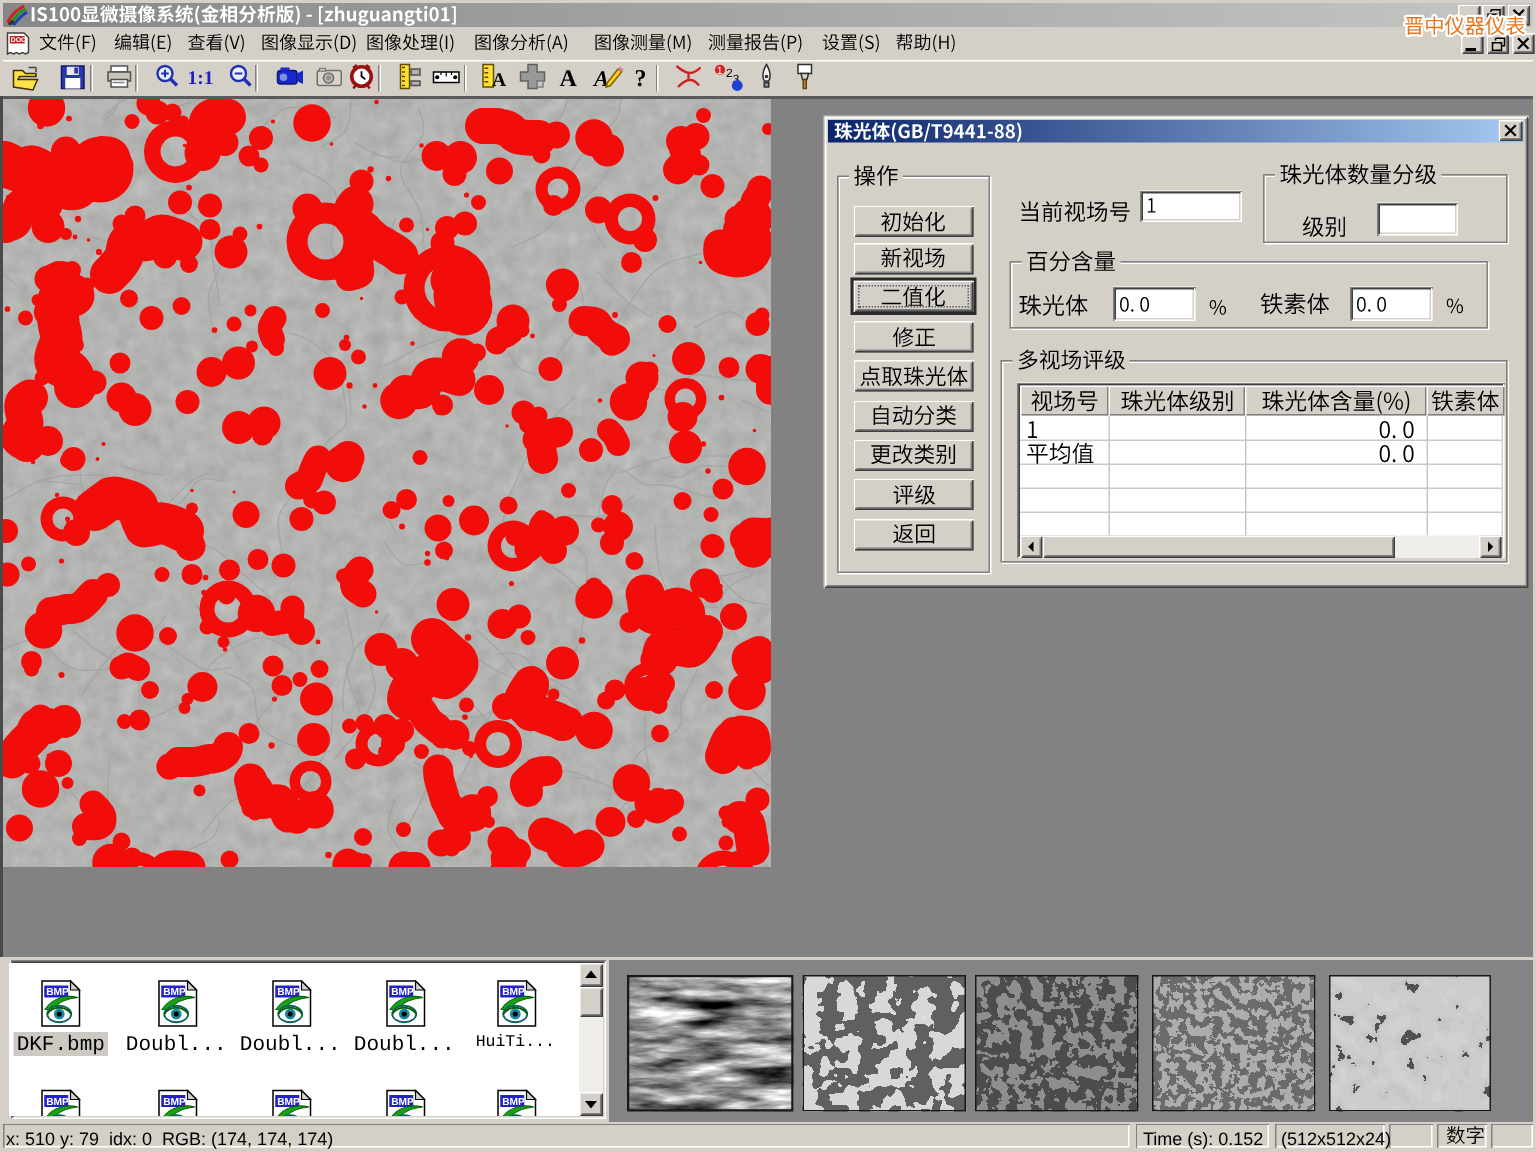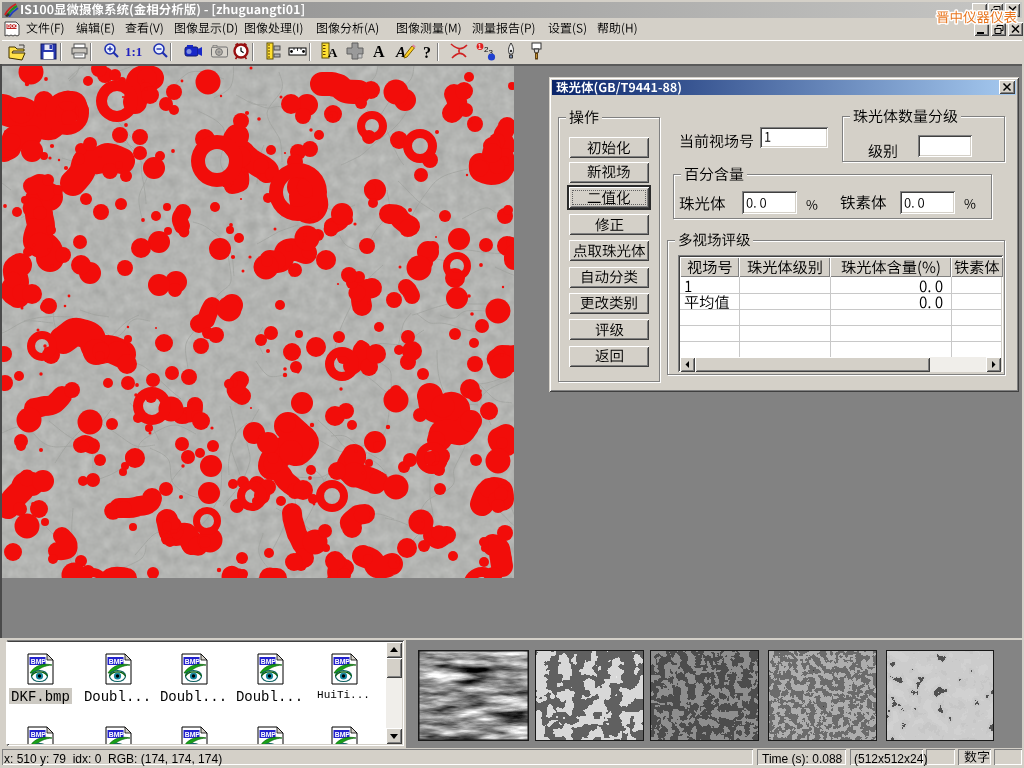--- a/index.html
+++ b/index.html
@@ -1137,16 +1137,16 @@
     <rect x="0.5" y="0.5" width="107" height="90" fill="none" stroke="#181818" stroke-width="1"></rect>
   </svg>
 <div class="abs" style="left:2px;top:748px;width:1020px;height:18px;background:#d4d0c8"></div>
 <div class="abs cell" style="left:2px;top:749px;width:751px;height:16px"></div>
 <div class="abs cell" style="left:757px;top:749px;width:89px;height:16px"></div>
 <div class="abs cell" style="left:850px;top:749px;width:73px;height:16px"></div>
 <div class="abs cell" style="left:926px;top:749px;width:29px;height:16px"></div>
 <div class="abs cell" style="left:958px;top:749px;width:33px;height:16px"></div>
 <div class="abs cell" style="left:994px;top:749px;width:28px;height:16px"></div>
 <div class="abs" style="left:4px;top:752px;font-size:12px;color:#000">x: 510 y: 79&nbsp; idx: 0&nbsp; RGB: (174, 174, 174)</div>
-<div class="abs" style="left:762px;top:752px;font-size:12px;color:#000">Time (s): 0.088</div>
+<div class="abs" style="left:762px;top:752px;font-size:12px;color:#000">Time (s): 0.152</div>
 <div class="abs" style="left:854px;top:752px;font-size:12px;color:#000">(512x512x24)</div>
 <svg style="position:absolute;left:964.0px;top:748.4px;overflow:visible" width="29" height="19">
     <path d="M5.8 3.0C5.6 3.5 5.1 4.3 4.8 4.8L5.4 5.0C5.7 4.6 6.2 4.0 6.5 3.3ZM1.2 3.4C1.5 3.9 1.9 4.6 2.0 5.1L2.7 4.8C2.6 4.3 2.2 3.6 1.8 3.1ZM5.4 10.2C5.1 10.9 4.7 11.5 4.1 12.1C3.6 11.8 3.1 11.5 2.6 11.3C2.8 11.0 3.0 10.6 3.2 10.2ZM1.5 11.6C2.1 11.9 2.9 12.2 3.5 12.6C2.7 13.2 1.7 13.6 0.6 13.9C0.7 14.0 0.9 14.3 1.0 14.5C2.2 14.2 3.3 13.7 4.3 12.9C4.7 13.2 5.1 13.5 5.4 13.7L6.0 13.1C5.7 12.9 5.3 12.6 4.8 12.4C5.5 11.7 6.1 10.8 6.4 9.6L5.9 9.4L5.8 9.5H3.6L3.9 8.8L3.1 8.6C3.0 8.9 2.9 9.2 2.7 9.5H0.9V10.2H2.4C2.1 10.8 1.8 11.3 1.5 11.6ZM3.4 2.7V5.2H0.7V5.9H3.1C2.5 6.8 1.5 7.6 0.5 8.1C0.7 8.2 0.9 8.5 1.0 8.7C1.9 8.3 2.7 7.5 3.4 6.7V8.4H4.2V6.6C4.9 7.0 5.7 7.7 6.0 8.0L6.5 7.3C6.2 7.1 5.0 6.3 4.4 5.9H6.9V5.2H4.2V2.7ZM8.2 2.9C7.9 5.1 7.3 7.3 6.3 8.7C6.5 8.8 6.8 9.1 7.0 9.2C7.3 8.7 7.6 8.1 7.9 7.4C8.2 8.7 8.6 10.0 9.1 11.1C8.3 12.3 7.3 13.3 5.9 14.0C6.0 14.2 6.3 14.5 6.4 14.7C7.7 14.0 8.7 13.0 9.5 11.9C10.2 13.0 11.0 13.9 12.0 14.6C12.2 14.3 12.4 14.0 12.6 13.9C11.5 13.3 10.6 12.3 10.0 11.1C10.7 9.7 11.1 8.1 11.4 6.1H12.3V5.3H8.6C8.7 4.6 8.9 3.8 9.0 3.0ZM10.6 6.1C10.3 7.7 10.0 9.0 9.5 10.2C9.0 9.0 8.6 7.6 8.4 6.1Z M19.0 8.9V9.8H13.9V10.6H19.0V13.6C19.0 13.7 19.0 13.8 18.7 13.8C18.5 13.8 17.7 13.8 16.8 13.8C17.0 14.0 17.1 14.4 17.2 14.7C18.3 14.7 19.0 14.7 19.4 14.5C19.8 14.4 20.0 14.1 20.0 13.6V10.6H25.1V9.8H20.0V9.3C21.1 8.6 22.3 7.8 23.1 6.9L22.5 6.5L22.3 6.5H16.0V7.3H21.4C20.8 7.9 19.9 8.6 19.0 8.9ZM18.6 2.9C18.8 3.3 19.1 3.7 19.3 4.1H14.1V6.8H14.9V5.0H24.0V6.8H24.9V4.1H20.3C20.1 3.7 19.7 3.1 19.4 2.7Z" fill="#000"></path>
   </svg>
 </body></html>

